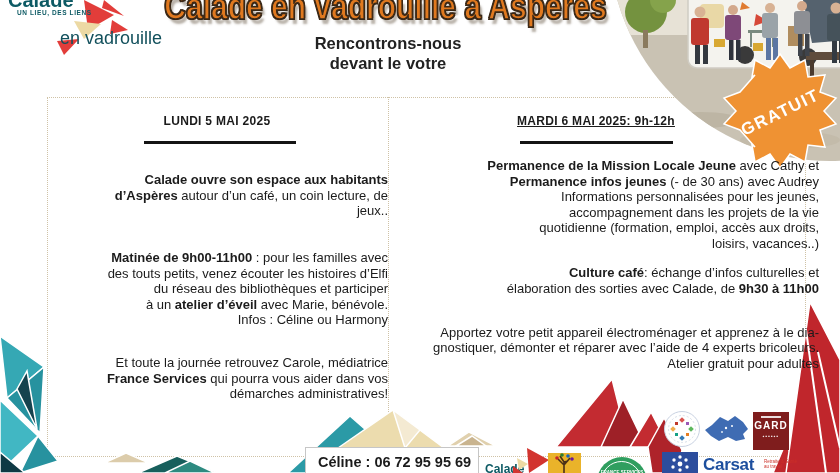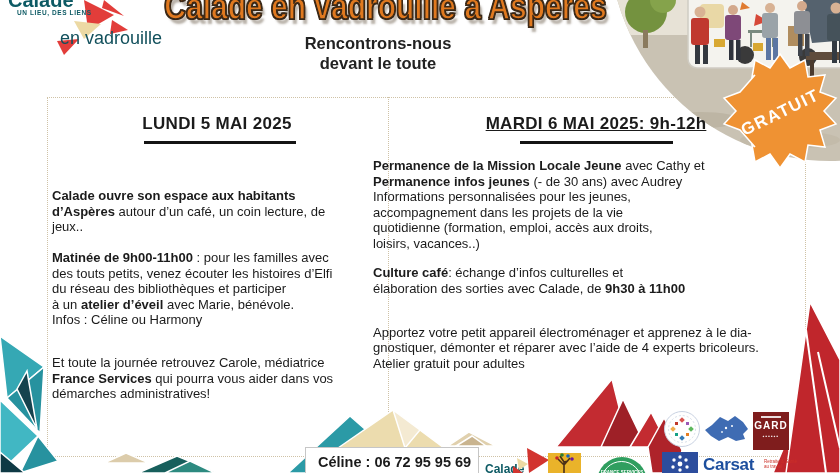--- a/index.html
+++ b/index.html
@@ -3,36 +3,36 @@
 <meta charset="utf-8">
 <style>
   html,body{margin:0;padding:0;}
   body{position:relative;width:840px;height:473px;overflow:hidden;background:#fff;
        font-family:"Liberation Sans","DejaVu Sans",sans-serif;color:#1b1b1b;}
   .abs{position:absolute;}
   
   .tbl{left:47px;top:97px;width:757px;height:358px;border:1px dotted #cfc2a6;z-index:1;}
   .tbl-div{left:388px;top:97px;height:359px;border-left:1px dotted #cfc2a6;z-index:1;}
   
-  .head{font-weight:bold;font-size:17px;letter-spacing:.3px;text-align:center;z-index:3;}
+  .head{font-weight:bold;font-size:12px;letter-spacing:.3px;text-align:center;z-index:3;}
   .rule{height:2.5px;background:#141414;z-index:3;}
   
-  .para{font-size:13px;line-height:15.5px;text-align:left;z-index:3;}
+  .para{font-size:13px;line-height:15.5px;text-align:right;z-index:3;}
   .p-mon{left:52px;width:336px;}
   .p-tue{left:373px;width:446px;}
   
   .big-title{left:133px;top:-14px;width:505px;text-align:center;font-size:30px;font-weight:bold;
      color:#e0791f;white-space:nowrap;z-index:3;
      -webkit-text-stroke:1.2px #3a2817;
      text-shadow:-1px -1px 0 #3a2817,1px -1px 0 #3a2817,-1px 1px 0 #3a2817,1px 1px 0 #3a2817,3px 4px 2px rgba(95,80,60,.45);
      transform:scaleY(1.22);transform-origin:50% 0;letter-spacing:0;}
   .brand-name{left:8px;top:-11px;font-size:20px;font-weight:bold;color:#0d5a64;z-index:3;}
   .brand-tag{left:17px;top:9px;font-size:6.5px;font-weight:bold;letter-spacing:.6px;color:#0d5a64;z-index:3;}
   .vadrouille{left:60px;top:28px;font-size:18px;color:#12505c;z-index:3;}
-  .meetup{left:280px;top:33px;width:196px;text-align:center;font-weight:bold;font-size:16.5px;line-height:20px;color:#222;z-index:3;}
+  .meetup{left:290px;top:33px;width:196px;text-align:center;font-weight:bold;font-size:16.5px;line-height:20px;color:#222;z-index:3;}
   
   .decor{left:0;top:0;z-index:2;}
   
   .contact-box{left:305px;top:447px;width:172px;height:40px;background:#fff;border:1px solid #c6c6c6;z-index:4;}
   .contact-text{padding:6px 0 0 12px;font-weight:bold;font-size:14.5px;white-space:nowrap;}
   .logo{z-index:4;}
   .calade-foot{left:485px;top:462px;font-weight:bold;font-size:12px;color:#0d5a64;z-index:4;}
   .tree-box{left:548px;top:453px;width:33px;height:20px;background:#eab32a;z-index:4;}
   .fs-wrap{left:597px;top:457px;width:50px;height:16px;overflow:hidden;z-index:4;}
   .fs-circle{position:relative;width:50px;height:50px;border-radius:50%;background:#2f9e5f;}
@@ -157,26 +157,26 @@
     <text x="780" y="118" text-anchor="middle" transform="rotate(-26 780 112)" font-size="17" font-weight="bold" fill="#ffffff" letter-spacing="1.5">GRATUIT</text>
   </g>
 </svg>
 
 <div class="abs brand-name">Calade</div>
 <div class="abs brand-tag">UN LIEU, DES LIENS</div>
 <div class="abs vadrouille">en vadrouille</div>
 <div class="abs big-title">Calade en vadrouille à Aspères</div>
 <div class="abs meetup">
   <span>Rencontrons-nous</span><br>
-  <span>devant le toute</span>
+  <span>devant le votre</span>
 </div>
 
 <div class="abs head" style="left:57px;top:114px;width:320px;">LUNDI 5 MAI 2025</div>
 <div class="abs rule" style="left:144px;top:141px;width:152px;"></div>
-<div class="abs para p-mon" style="top:188px;"><b>Calade ouvre son espace aux habitants</b><br><b>d’Aspères</b><span> autour d’un café, un coin lecture, de</span><br><span>jeux..</span></div>
+<div class="abs para p-mon" style="top:172px;"><b>Calade ouvre son espace aux habitants</b><br><b>d’Aspères</b><span> autour d’un café, un coin lecture, de</span><br><span>jeux..</span></div>
 <div class="abs para p-mon" style="top:250px;"><b>Matinée de 9h00-11h00</b><span> : pour les familles avec</span><br><span>des touts petits, venez écouter les histoires d’Elfi</span><br><span>du réseau des bibliothèques et participer</span><br><span>à un </span><b>atelier d’éveil</b><span> avec Marie, bénévole.</span><br><span>Infos : Céline ou Harmony</span></div>
 <div class="abs para p-mon" style="top:355px;"><span>Et toute la journée retrouvez Carole, médiatrice</span><br><b>France Services</b><span> qui pourra vous aider dans vos</span><br><span>démarches administratives!</span></div>
 
 <div class="abs head" style="left:384px;top:114px;width:424px;text-decoration:underline;">MARDI 6 MAI 2025: 9h-12h</div>
 <div class="abs rule" style="left:520px;top:141px;width:153px;"></div>
 <div class="abs para p-tue" style="top:158px;"><b>Permanence de la Mission Locale Jeune</b><span> avec Cathy et</span><br><b>Permanence infos jeunes</b><span> (- de 30 ans) avec Audrey</span><br><span>Informations personnalisées pour les jeunes,</span><br><span>accompagnement dans les projets de la vie</span><br><span>quotidienne (formation, emploi, accès aux droits,</span><br><span>loisirs, vacances..)</span></div>
 <div class="abs para p-tue" style="top:265px;"><b>Culture café</b><span>: échange d’infos culturelles et</span><br><span>élaboration des sorties avec Calade, de </span><b>9h30 à 11h00</b></div>
 <div class="abs para p-tue" style="top:309px;"><br><span>Apportez votre petit appareil électroménager et apprenez à le dia-</span><br><span>gnostiquer, démonter et réparer avec l’aide de 4 experts bricoleurs.</span><br><span>Atelier gratuit pour adultes</span></div>
 
 <div class="abs contact-box">

